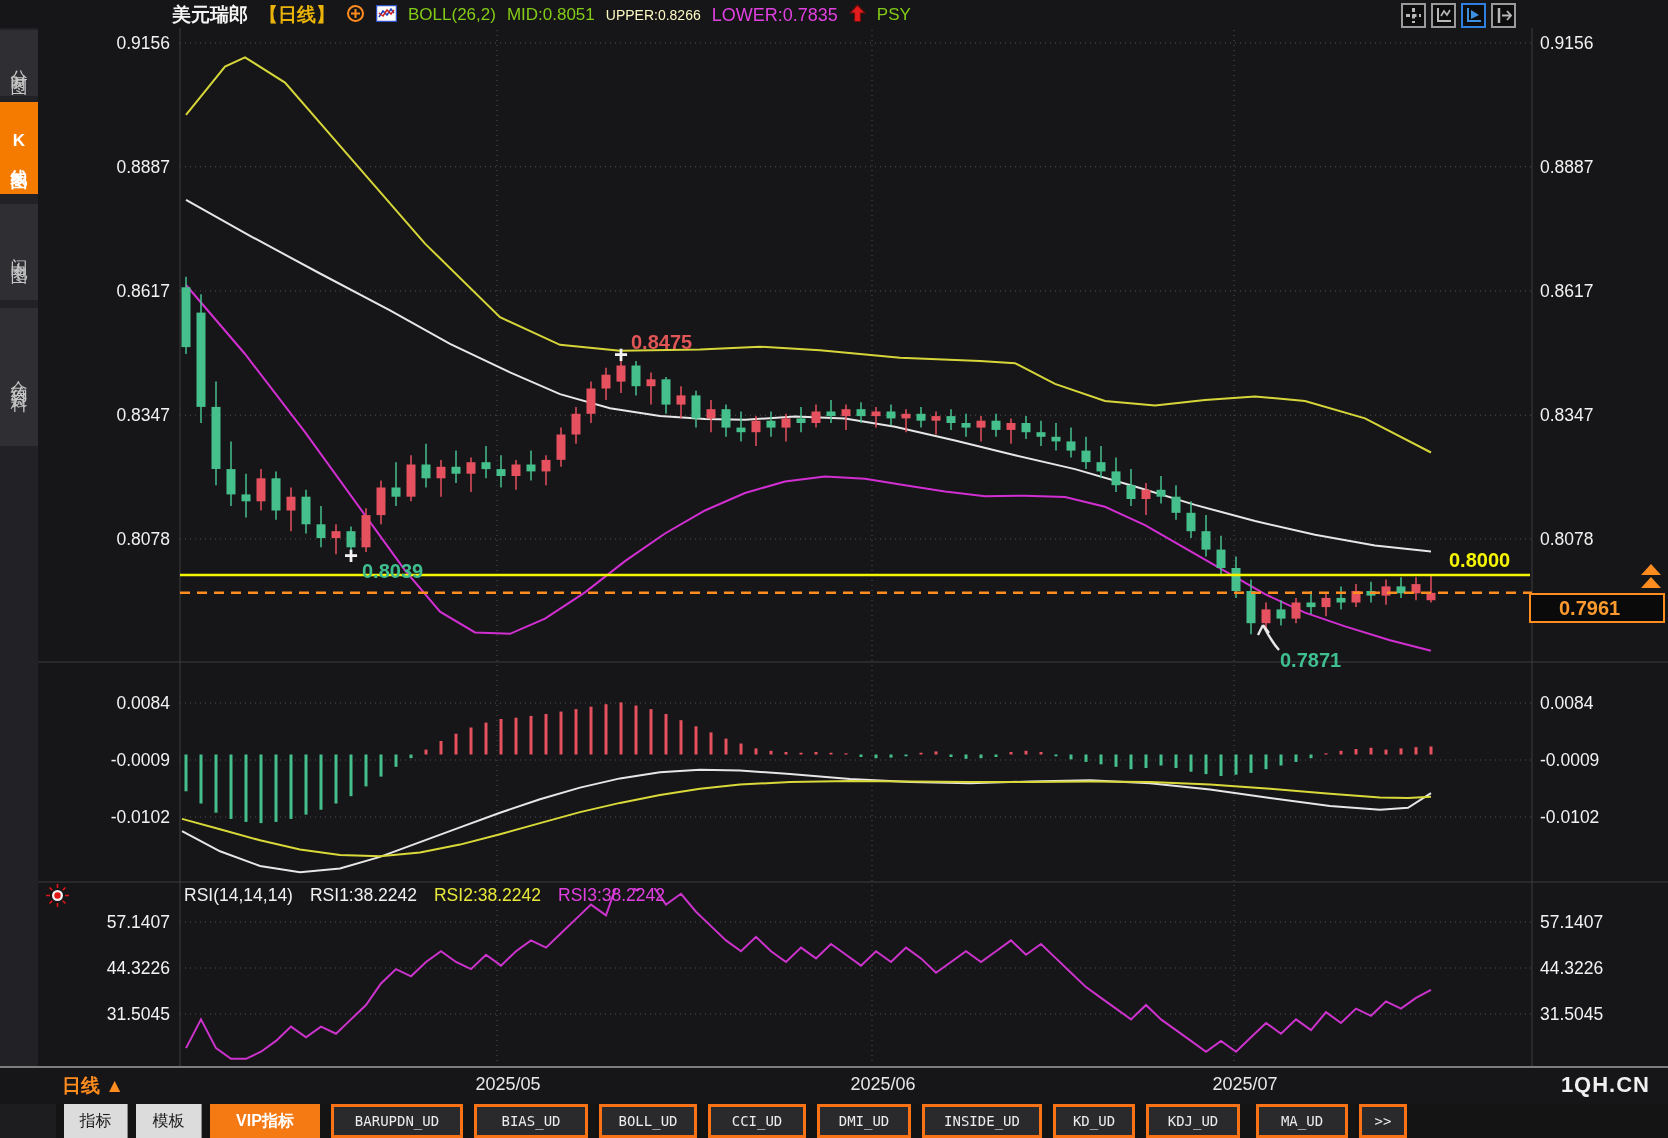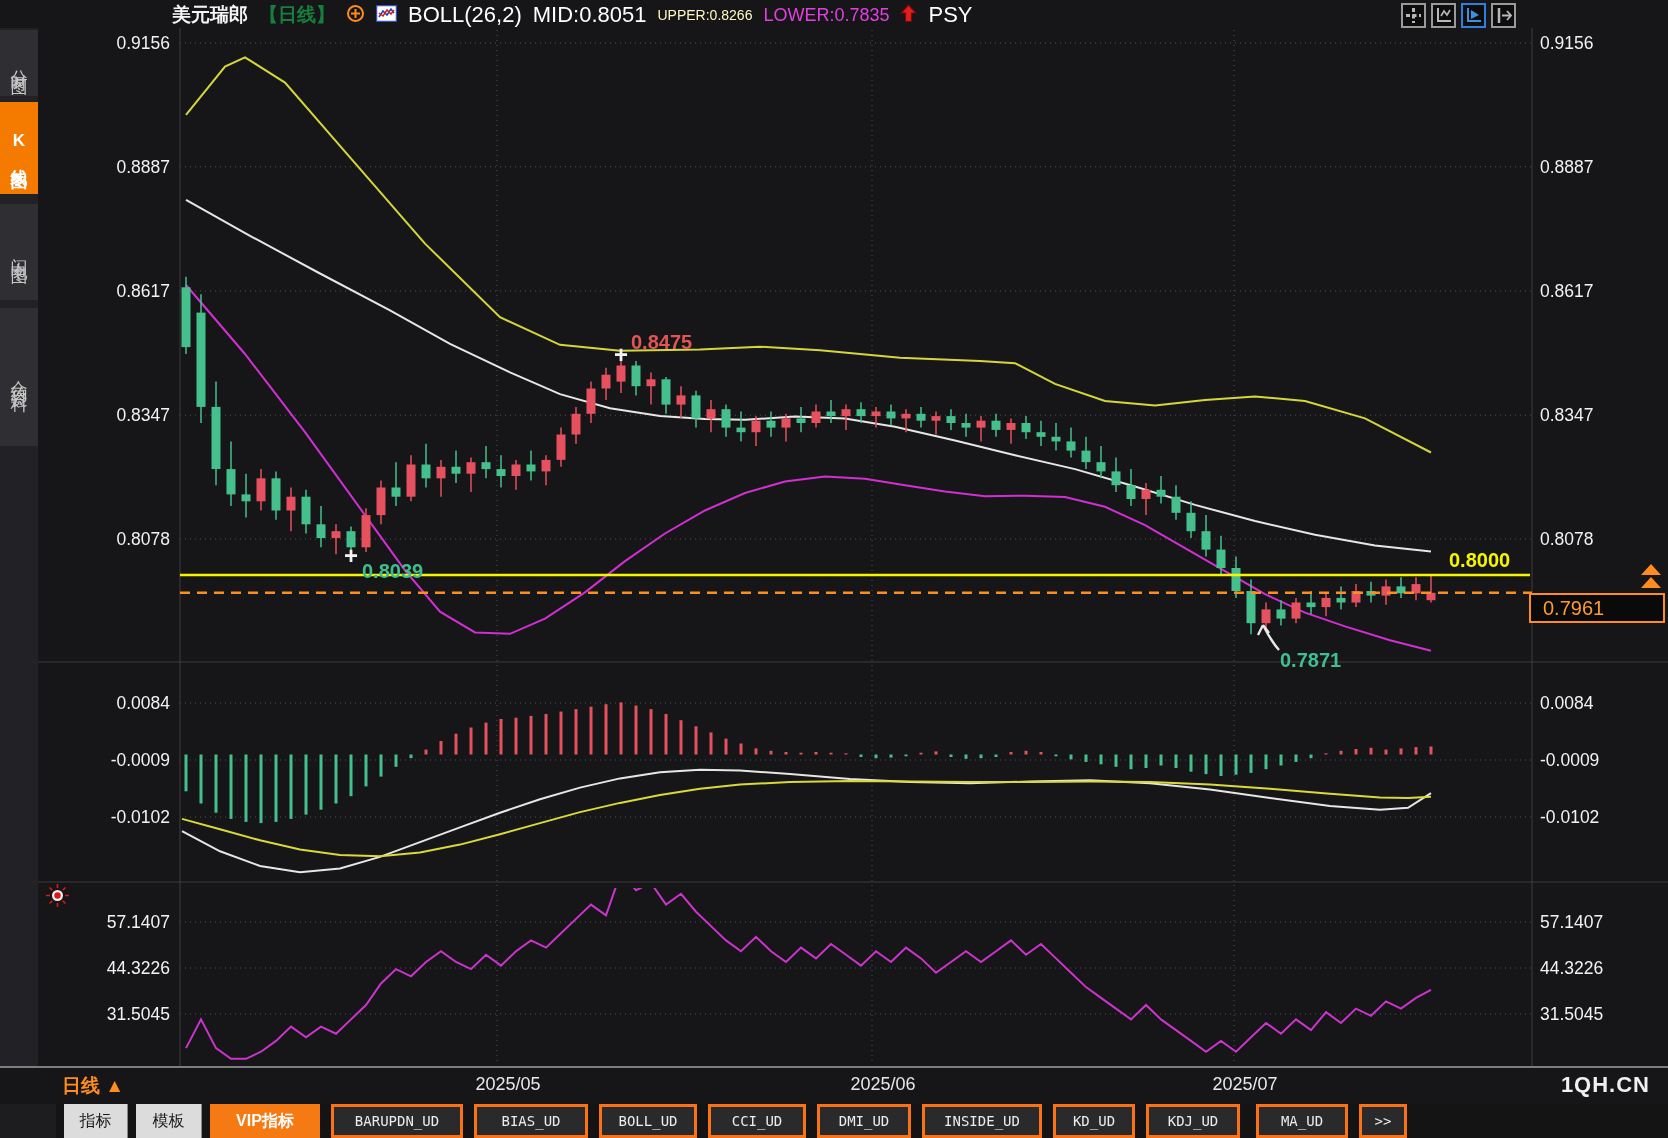--- a/index.html
+++ b/index.html
@@ -2,22 +2,22 @@
 <html><head>
 <meta charset="utf-8">
 <style>
   html,body{margin:0;padding:0;background:#0c0c0d;}
   #app{position:relative;width:1668px;height:1138px;background:#161618;overflow:hidden;
        font-family:"Liberation Sans",sans-serif;}
   .abs{position:absolute;}
   
   #hdr{position:absolute;left:172px;top:0;height:30px;display:flex;align-items:center;gap:11px;z-index:5;}
   #hdr .sym{color:#f5f5f5;font-size:19px;font-weight:bold;}
-  #hdr .per{color:#15803d;font-size:19px;font-weight:bold;}
-  #hdr .w{color:#ffffff;font-size:22px;}
+  #hdr .per{color:#eab308;font-size:19px;font-weight:bold;}
+  #hdr .w{color:#84cc16;font-size:17px;}
   #hdr .y{color:#fef9c3;font-size:14px;}
   #hdr .m{color:#e040e0;font-size:18px;}
   
   #toolbar{position:absolute;left:1401px;top:3px;display:flex;gap:5px;z-index:5;}
   .tbtn{width:25px;height:25px;background:#0d0d0e;border:2px solid #9a9a9a;box-sizing:border-box;
         display:flex;align-items:center;justify-content:center;}
   .tbtn.active{border-color:#2f7fe0;}
   
   #sidebar{position:absolute;left:0;top:28px;width:38px;height:1038px;background:#222226;z-index:5;}
   .side-tab{position:absolute;left:0;width:38px;background:#2f2f33;color:#c6c6c6;
@@ -25,22 +25,22 @@
             writing-mode:vertical-lr;text-orientation:upright;font-size:17px;letter-spacing:5px;}
   .side-tab.active{background:#f57a00;color:#ffffff;font-weight:bold;}
   
   .pane-hdr{position:absolute;display:flex;gap:17px;font-size:17.5px;z-index:4;white-space:nowrap;}
   .pane-hdr .w{color:#f0f0f0;} .pane-hdr .y{color:#e8e83a;} .pane-hdr .m{color:#e040e0;}
   
   .cross{position:absolute;color:#f2f2f2;font-size:24px;font-weight:bold;transform:translate(-50%,-54%);z-index:4;}
   .ann{position:absolute;font-size:20px;font-weight:bold;z-index:4;white-space:nowrap;}
   .ann.red{color:#e05555;} .ann.green{color:#3fbf8f;} .ann.yellow{color:#f5f500;}
   #price-box{position:absolute;left:1529px;top:593px;width:136px;height:30px;background:#0a0a0a;
-             border:2px solid #ff8c1e;box-sizing:border-box;color:#ff9a2e;font-size:20px;font-weight:normal;
-             line-height:26px;padding-left:12px;z-index:4;}
+             border:2px solid #ff8c1e;box-sizing:border-box;color:#ff9a2e;font-size:20px;font-weight:bold;
+             line-height:26px;padding-left:28px;z-index:4;}
   
   #btm-sep{position:absolute;left:0;top:1066px;width:1668px;height:2px;background:#7d7d7d;z-index:3;}
   #daterow{position:absolute;left:0;top:1068px;width:1668px;height:36px;background:#161618;z-index:4;}
   #period-lbl{position:absolute;left:62px;top:5px;color:#ff8c1e;font-size:19px;font-weight:bold;}
   .xdate{position:absolute;top:6px;transform:translateX(-50%);color:#e8e8e8;font-size:18px;}
   #watermark{position:absolute;right:18px;top:4px;color:#f0f0f0;font-size:22px;font-weight:bold;letter-spacing:1px;}
   #tabbar{position:absolute;left:0;top:1104px;width:1668px;height:34px;background:#141414;display:flex;z-index:4;gap:8px;}
   #tabbar .stub{width:56px;height:100%;background:#1d1d1f;flex:none;}
   .tab{display:flex;align-items:center;justify-content:center;height:100%;box-sizing:border-box;flex:none;}
   .tab-light{background:#dcdcdc;color:#1a1a1a;font-size:16px;border-right:1px solid #8a8a8a;}
@@ -457,20 +457,26 @@
 
   <div class="abs" style="left:44px;top:882px;z-index:4;">
     <svg width="27" height="27">
       <g stroke="#e01515" stroke-width="1.6">
         <path d="M13.5 2v4M13.5 21v4M2 13.5h4M21 13.5h4M5.5 5.5l2.8 2.8M18.7 18.7l2.8 2.8M21.5 5.5l-2.8 2.8M8.3 18.7l-2.8 2.8"></path>
       </g>
       <circle cx="13.5" cy="13.5" r="5.5" fill="#f0f0f0"></circle>
       <circle cx="13.5" cy="13.5" r="3.2" fill="#e01515"></circle>
     </svg>
   </div>
+  <div class="pane-hdr" style="left:184px;top:885px;">
+    <span class="w">RSI(14,14,14)</span>
+    <span class="w">RSI1:38.2242</span>
+    <span class="y">RSI2:38.2242</span>
+    <span class="m">RSI3:38.2242</span>
+  </div>
 
   <div id="btm-sep"></div>
   <div id="daterow">
     <div id="period-lbl">
       <span>日线</span>
       <span>▲</span>
     </div>
     <div id="watermark">1QH.CN</div>
   <div class="xdate" style="left: 508px;">2025/05</div>
       <div class="xdate" style="left: 883px;">2025/06</div>

